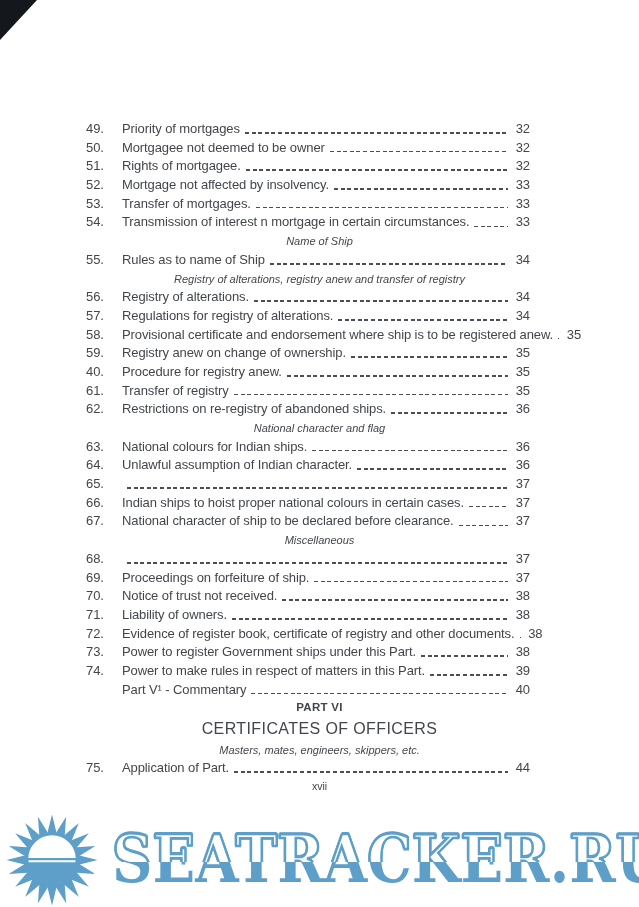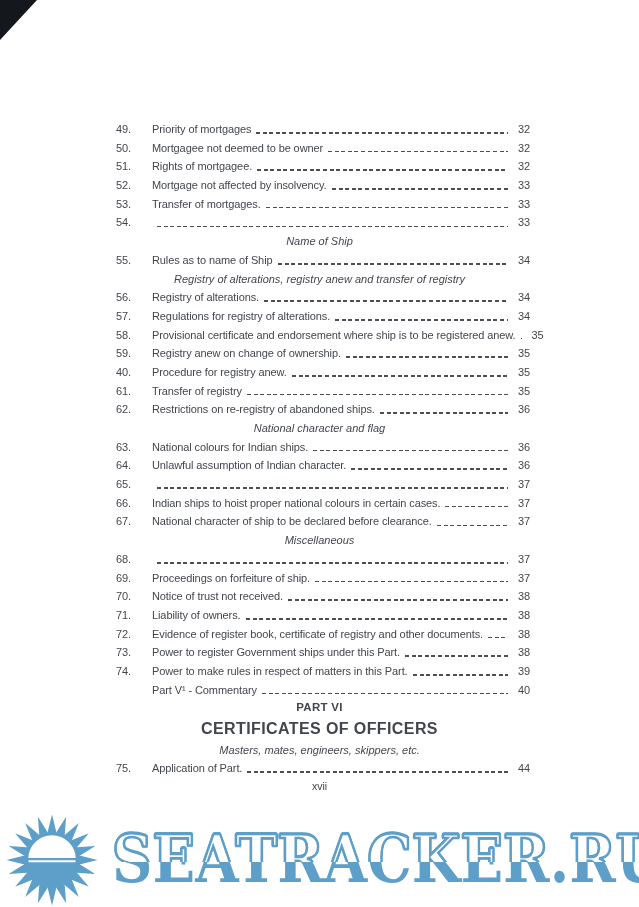--- a/index.html
+++ b/index.html
@@ -14,39 +14,38 @@
   .corner{
     position:absolute;top:0;left:0;width:37px;height:40px;
     background:#14181d;
     clip-path:polygon(0 0,100% 0,0 100%);
   }
   
   .toc{padding:120px 109px 0 86px;}
   .row{
     height:18.7px;line-height:18.7px;
     display:flex;align-items:stretch;
-    font-size:11px;letter-spacing:-0.1px;
+    font-size:13px;letter-spacing:-0.1px;
     white-space:nowrap;
-    margin-left:30px;
   }
   .row .num{width:36px;flex:0 0 36px;}
   .row .title{flex:0 0 auto;}
   .row .leader{flex:1 1 auto;position:relative;min-width:10px;}
   .row .leader::after{
     content:"";position:absolute;left:5px;right:4px;bottom:5px;height:1.6px;
     background:repeating-linear-gradient(90deg,#4a4f55 0 4px,transparent 4px 6.6px);
   }
   .row .pg{flex:0 0 auto;min-width:18px;text-align:right;}
   .row.center{
     margin-left:-86px;margin-right:-109px;
     display:block;text-align:center;white-space:normal;
   }
   .row.heading{font-style:italic;font-size:11px;letter-spacing:0;}
   .row.part{font-weight:bold;font-size:11.5px;height:17px;line-height:17px;letter-spacing:0.3px;}
-  .row.part-title{font-weight:bold;font-size:16px;height:26px;line-height:26px;letter-spacing:0.4px;}
+  .row.part-title{font-weight:normal;font-size:16px;height:26px;line-height:26px;letter-spacing:0.4px;}
   .row.subtitle{font-style:italic;font-size:11px;height:17px;line-height:17px;letter-spacing:0;}
   .folio{
     width:639px;text-align:center;
     font-size:10.5px;height:16px;line-height:16px;
   }
   
   .watermark{position:absolute;left:0;top:806px;width:639px;height:101px;}
   .sun{position:absolute;left:5px;top:7px;}
   .wm-stack{
     position:absolute;left:112px;bottom:16px;
@@ -100,20 +99,21 @@
 
   <div class="row item">
     <span class="num">53.</span>
     <span class="title">Transfer of mortgages.</span>
     <span class="leader"></span>
     <span class="pg">33</span>
   </div>
 
   <div class="row item">
     <span class="num">54.</span>
+    <span class="title">Transmission of interest n mortgage in certain circumstances.</span>
     <span class="leader"></span>
     <span class="pg">33</span>
   </div>
 
   <div class="row center heading">Name of Ship</div>
 
   <div class="row item">
     <span class="num">55.</span>
     <span class="title">Rules as to name of Ship</span>
     <span class="leader"></span>

